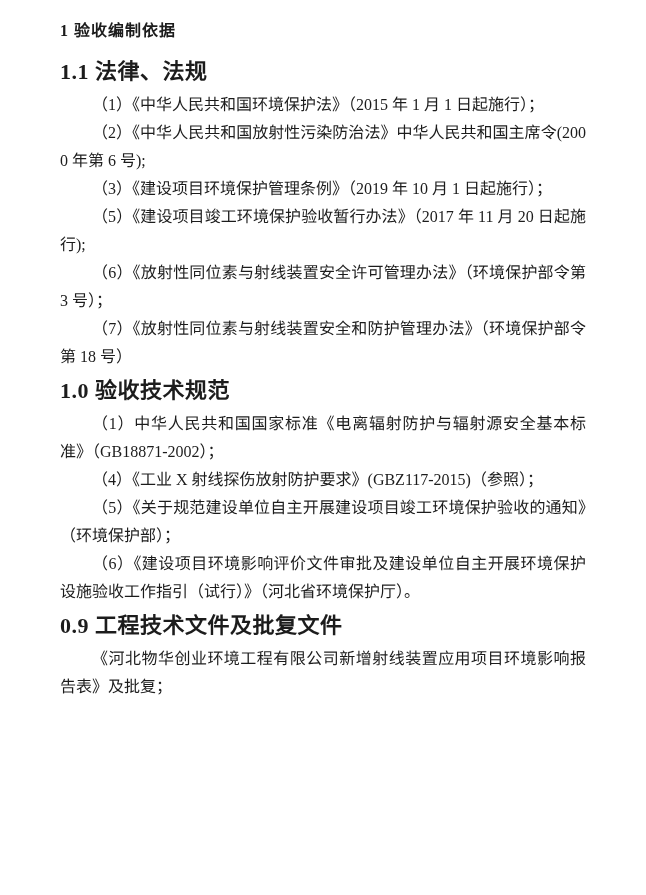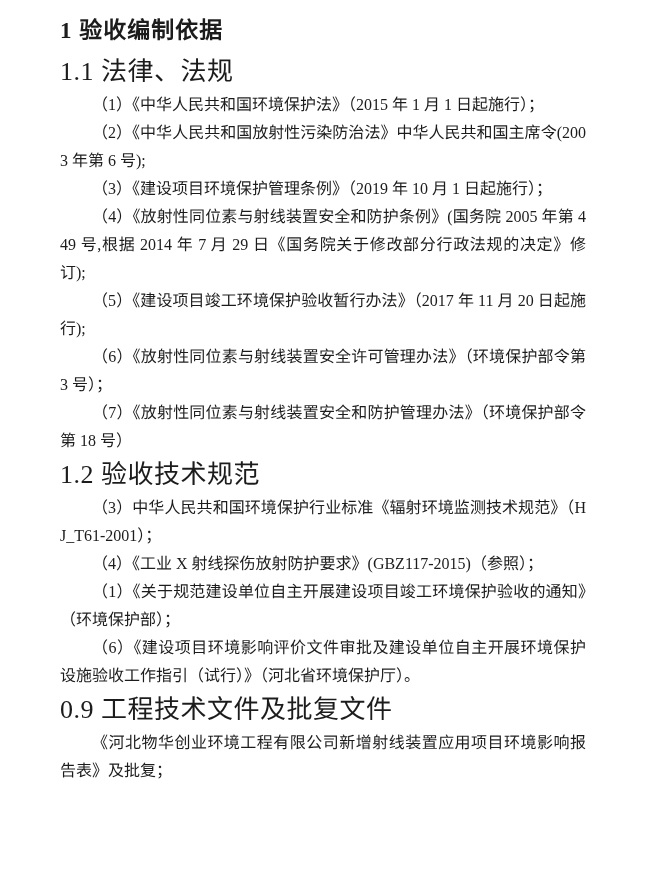--- a/index.html
+++ b/index.html
@@ -12,30 +12,30 @@
     width: 646px;
     height: 895px;
     box-sizing: border-box;
     padding: 12px 60px 0 60px;
     background: #ffffff;
     color: #1c1c1c;
     font-family: "Liberation Serif", "DejaVu Serif", serif;
     overflow: hidden;
   }
   .doc-title {
-    font-size: 23px;
+    font-size: 16px;
     line-height: 26px;
     font-weight: 700;
     margin: 6px 0 15px 0;
     letter-spacing: 1px;
   }
   .section-heading {
-    font-size: 26px;
+    font-size: 22px;
     line-height: 25px;
-    font-weight: 400;
+    font-weight: 700;
     margin: 7px 0 7px 0;
     letter-spacing: 0.5px;
   }
   .para {
     font-size: 16px;
     line-height: 28px;
     margin: 0;
     text-align: justify;
     text-indent: 2em;
     word-break: break-all;
@@ -43,29 +43,28 @@
 </style>
 </head>
 <body>
 
 <div class="page">
 
   <h1 class="doc-title">1 验收编制依据</h1>
 
   <h2 class="section-heading">1.1 法律、法规</h2>
   <p class="para">（1）《中华人民共和国环境保护法》（2015 年 1 月 1 日起施行）；</p>
-  <p class="para">（2）《中华人民共和国放射性污染防治法》中华人民共和国主席令(2003 年第 6 号);</p>
+  <p class="para">（2）《中华人民共和国放射性污染防治法》中华人民共和国主席令(2000 年第 6 号);</p>
   <p class="para">（3）《建设项目环境保护管理条例》（2019 年 10 月 1 日起施行）；</p>
-  <p class="para">（4）《放射性同位素与射线装置安全和防护条例》(国务院 2005 年第 449 号,根据 2014 年 7 月 29 日《国务院关于修改部分行政法规的决定》修订);</p>
   <p class="para">（5）《建设项目竣工环境保护验收暂行办法》（2017 年 11 月 20 日起施行);</p>
   <p class="para">（6）《放射性同位素与射线装置安全许可管理办法》（环境保护部令第 3 号）；</p>
   <p class="para">（7）《放射性同位素与射线装置安全和防护管理办法》（环境保护部令第 18 号）</p>
 
-  <h2 class="section-heading">1.2 验收技术规范</h2>
-  <p class="para">（3）中华人民共和国环境保护行业标准《辐射环境监测技术规范》（HJ_T61-2001）；</p>
+  <h2 class="section-heading">1.0 验收技术规范</h2>
+  <p class="para">（1）中华人民共和国国家标准《电离辐射防护与辐射源安全基本标准》（GB18871-2002）；</p>
   <p class="para">（4）《工业 X 射线探伤放射防护要求》(GBZ117-2015)（参照）；</p>
-  <p class="para">（1）《关于规范建设单位自主开展建设项目竣工环境保护验收的通知》（环境保护部）；</p>
+  <p class="para">（5）《关于规范建设单位自主开展建设项目竣工环境保护验收的通知》（环境保护部）；</p>
   <p class="para">（6）《建设项目环境影响评价文件审批及建设单位自主开展环境保护设施验收工作指引（试行）》（河北省环境保护厅）。</p>
 
   <h2 class="section-heading">0.9 工程技术文件及批复文件</h2>
   <p class="para">《河北物华创业环境工程有限公司新增射线装置应用项目环境影响报告表》及批复；</p>
 
 </div>
 
 </body></html>

